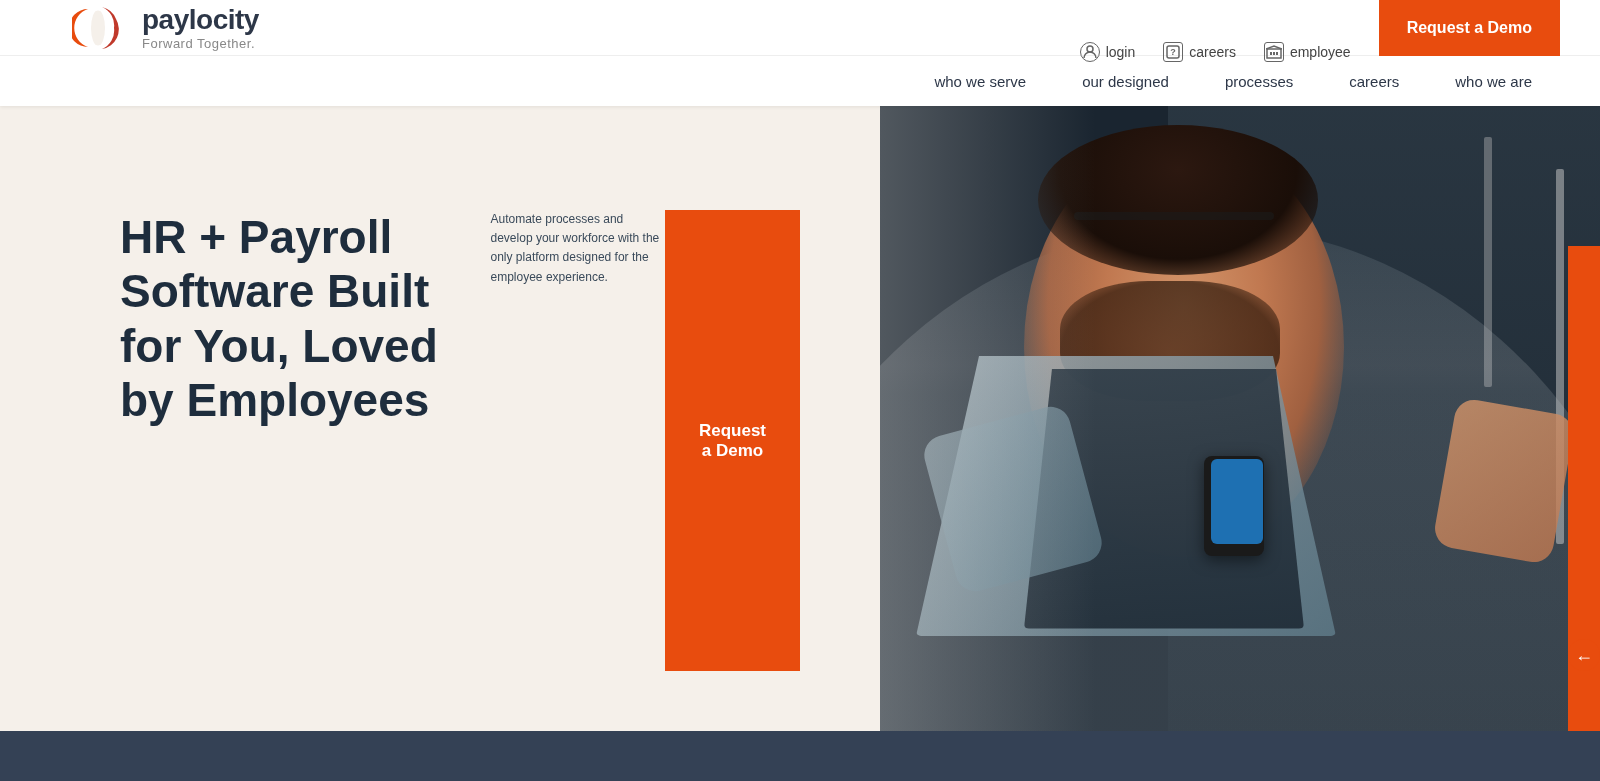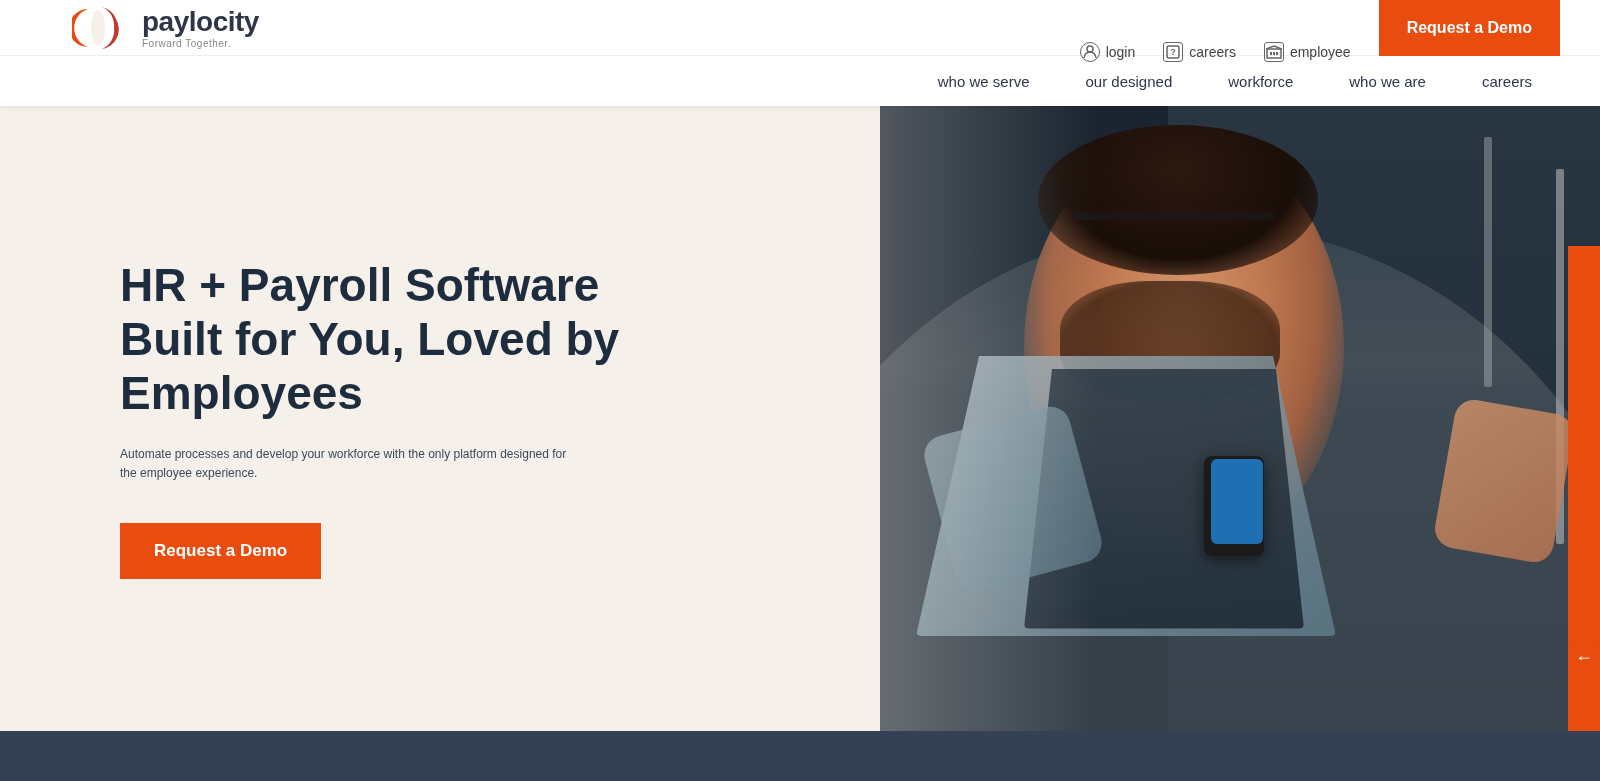--- a/index.html
+++ b/index.html
@@ -31,21 +31,21 @@
       display: flex;
       flex-direction: column;
     }
     .logo-name {
       font-size: 28px;
       font-weight: 700;
       color: #2d3748;
       letter-spacing: -0.5px;
     }
     .logo-tagline {
-      font-size: 10px;
+      font-size: 13px;
       color: #888;
       letter-spacing: 0.5px;
     }
 
     .header-top-right {
       display: flex;
       align-items: center;
       gap: 28px;
     }
     .top-link {
@@ -110,23 +110,24 @@
       width: 100%;
       height: 625px;
       background: #f5f0ea;
       display: flex;
       position: relative;
       overflow: hidden;
     }
     .hero-content {
       flex: 0 0 55%;
       display: flex;
-      flex-direction: column;
+      flex-direction: row;
       justify-content: center;
       padding: 60px 80px 60px 120px;
+      margin-top: 44px;
     }
     .hero-title {
       font-size: 46px;
       font-weight: 800;
       color: #1e2d3d;
       line-height: 1.18;
       margin-bottom: 24px;
       max-width: 520px;
     }
     .hero-subtitle {
@@ -256,23 +257,23 @@
         <span>employee</span>
       </a>
 
       <button class="btn-request-demo-header">Request a Demo</button>
     </div>
   </div>
 
   <nav class="main-nav">
     <div class="nav-item">who we serve</div>
     <div class="nav-item">our designed</div>
-    <div class="nav-item">workforce</div>
+    <div class="nav-item">processes</div>
+    <div class="nav-item">careers</div>
     <div class="nav-item">who we are</div>
-    <div class="nav-item">careers</div>
   </nav>
 </div>
 
 <section class="hero">
   <div class="hero-content">
     <h1 class="hero-title">HR + Payroll Software Built for You, Loved by Employees</h1>
     <p class="hero-subtitle">Automate processes and develop your workforce with the only platform designed for the employee experience.</p>
     <button class="btn-request-demo-hero">Request a Demo</button>
   </div>
 

